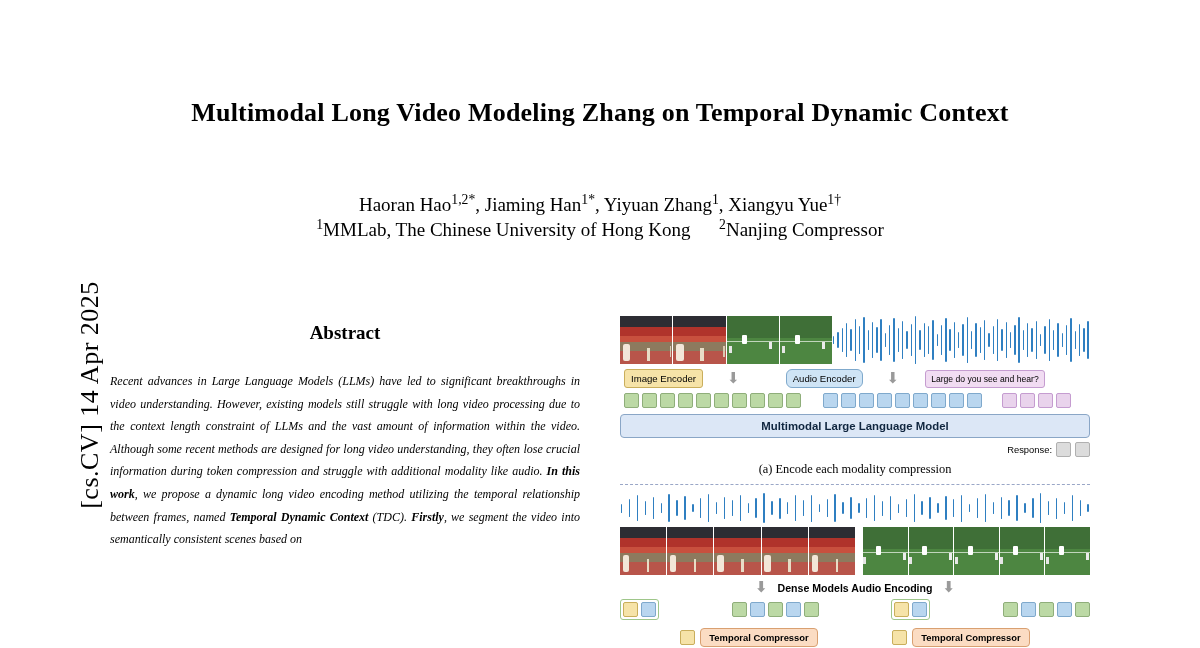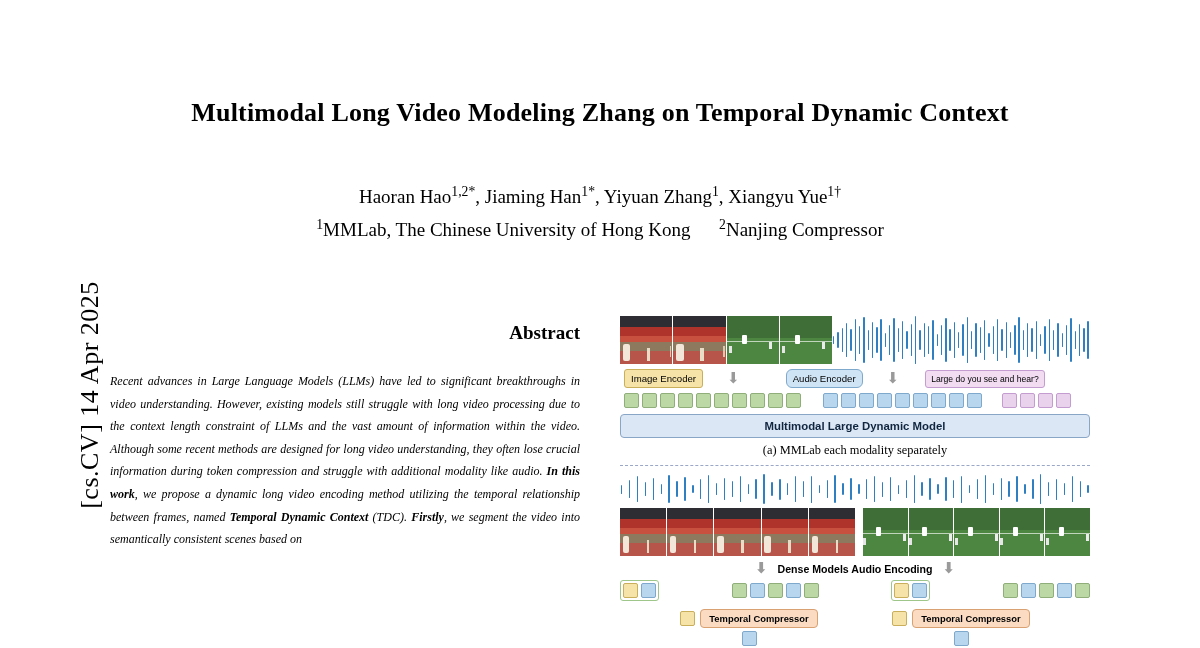--- a/index.html
+++ b/index.html
@@ -38,21 +38,21 @@
     top: 98px;
     left: 0;
     width: 1200px;
     text-align: center;
     font-size: 26px;
     font-weight: bold;
     letter-spacing: 0.2px;
   }
   .authors {
     position: absolute;
-    top: 184px;
+    top: 192px;
     left: 0;
     width: 1200px;
     text-align: center;
     font-size: 19px;
   }
   .affil {
     position: absolute;
     top: 217px;
     left: 0;
     width: 1200px;
@@ -60,21 +60,21 @@
     font-size: 19px;
   }
   sup { font-size: 0.72em; vertical-align: super; }
 
   
   .abstract-head {
     position: absolute;
     top: 322px;
     left: 110px;
     width: 470px;
-    text-align: right;
+    text-align: center;
     font-size: 19px;
     font-weight: bold;
   }
   .abstract-body {
     position: absolute;
     top: 370px;
     left: 110px;
     width: 470px;
     font-size: 12px;
     line-height: 22.6px;
@@ -402,24 +402,29 @@
         <span class="tok blue"></span>
       </div>
       <div class="tok-row" style="margin-left:20px;">
         <span class="tok pink"></span>
         <span class="tok pink"></span>
         <span class="tok pink"></span>
         <span class="tok pink"></span>
       </div>
     </div>
 
-    <div class="llm-bar">Multimodal Large Dynamic Model</div>
-
-
-    <div class="fig-caption">(a) MMLab each modality separately</div>
+    <div class="llm-bar">Multimodal Large Language Model</div>
+
+    <div class="resp-row">
+      <span>Response:</span>
+      <span class="tok gray"></span>
+      <span class="tok gray"></span>
+    </div>
+
+    <div class="fig-caption">(a) Encode each modality compression</div>
   </div>
 
   <div class="divider"></div>
 
   <div>
 
     <div class="waveform" style="width:100%;height:30px;">
       <div class="bars">
         <i style="height:30%"></i>
           <i style="height:60%"></i>

